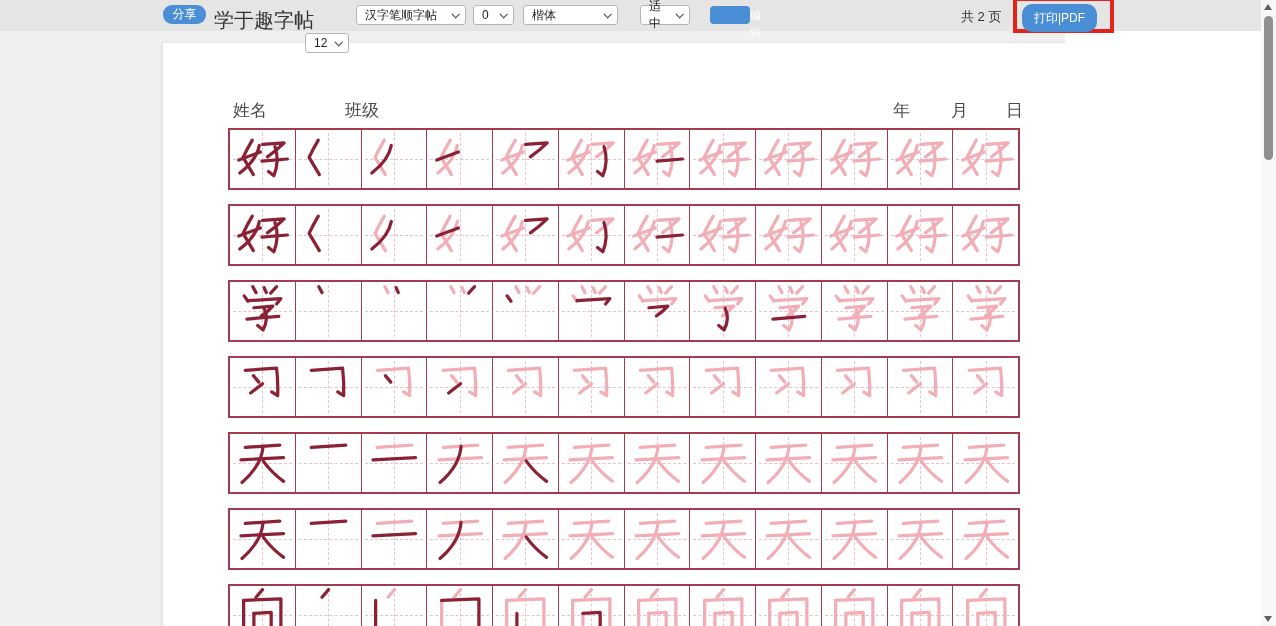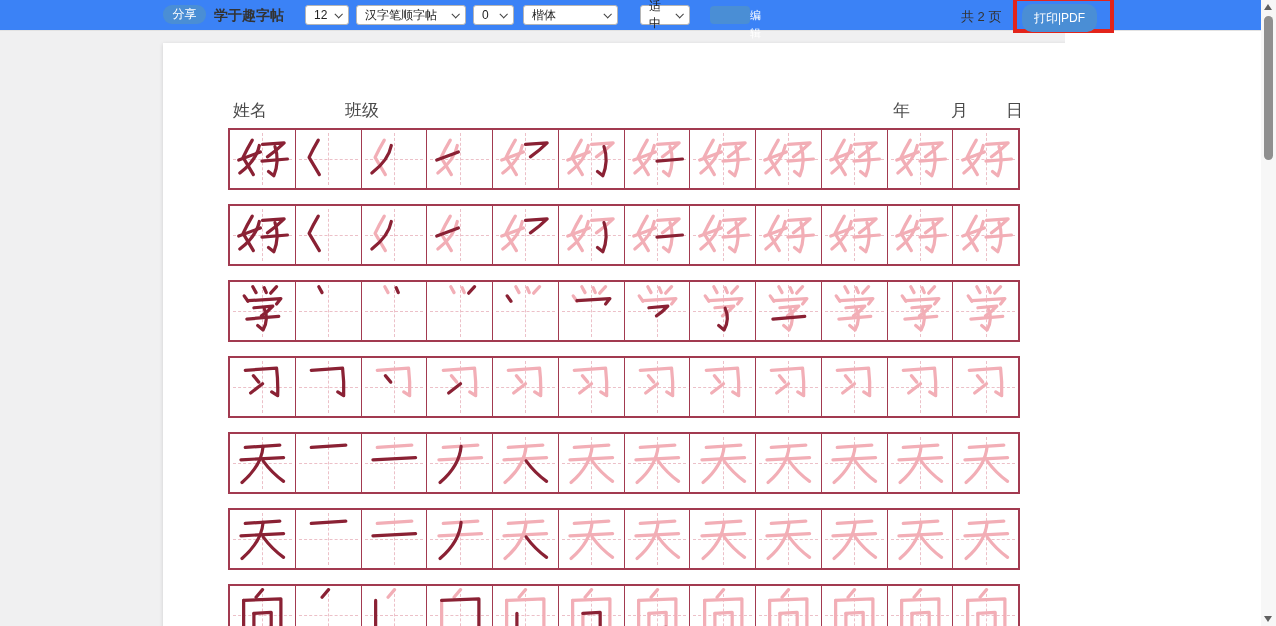--- a/index.html
+++ b/index.html
@@ -2,33 +2,33 @@
 <html lang="zh" style="--accent: #4a8ed5; --dark: #8a2134; --trace: #f2aeb6; --border: #a23a50; --guide: #ecc0c8; --ann: #e3241b;"><head>
 <meta charset="utf-8">
 <style>
   * { margin:0; padding:0; box-sizing:border-box; }
   html,body { width:1276px; height:626px; overflow:hidden; background:#fff;
     font-family:"Liberation Sans", sans-serif; }
   body { position:relative; }
 
   
   .toolbar { position:absolute; left:0; top:0; width:1276px; height:31px;
-    background:#3b82f6; border-bottom:1px solid #e3e3e3; z-index:5; }
+    background:#e5e5e5; border-bottom:1px solid #e3e3e3; z-index:5; }
   .btn { position:absolute; background:var(--accent); color:#fff; text-align:center;
     cursor:pointer; border:none; }
   .btn-share { left:163px; top:5px; width:43px; height:19px; border-radius:9px;
     font-size:12px; line-height:19px; }
-  .site-title { position:absolute; left:214px; top:7px; font-size:14px; color:#333;font-weight:bold; }
+  .site-title { position:absolute; left:214px; top:7px; font-size:20px; color:#333; }
   .sel { position:absolute; top:5px; height:20px; background:#fff;
     border:1px solid #b5b5b5; border-radius:3px; font-size:12px; color:#222;
     display:flex; align-items:center; padding:0 18px 0 8px; cursor:pointer; }
   .chev { position:absolute; right:7px; top:6px; width:6px; height:6px;
     border-right:1.6px solid #444; border-bottom:1.6px solid #444;
     transform:rotate(45deg) translateY(-1px); }
-  .sel-size   { left:305px; width:44px; }
+  .sel-size   { left:305px; width:44px;margin-top:28px; }
   .sel-type   { left:356px; width:110px;text-align:right; }
   .sel-offset { left:473px; width:41px; }
   .sel-font   { left:523px; width:95px; }
   .sel-layout { left:640px; width:50px; }
   .btn-edit { left:710px; top:6px; width:37px; height:18px; border-radius:4px;
     font-size:11px; line-height:18px;padding-left:40px; }
   .pages { position:absolute; left:961px; top:8px; font-size:13px; color:#333; }
   .btn-print { left:1022px; top:4px; width:75px; height:28px; border-radius:10px;
     font-size:12px; line-height:21px; z-index:7; }
   .annotation { position:absolute; left:1013px; top:-3px; width:101px; height:36px;

